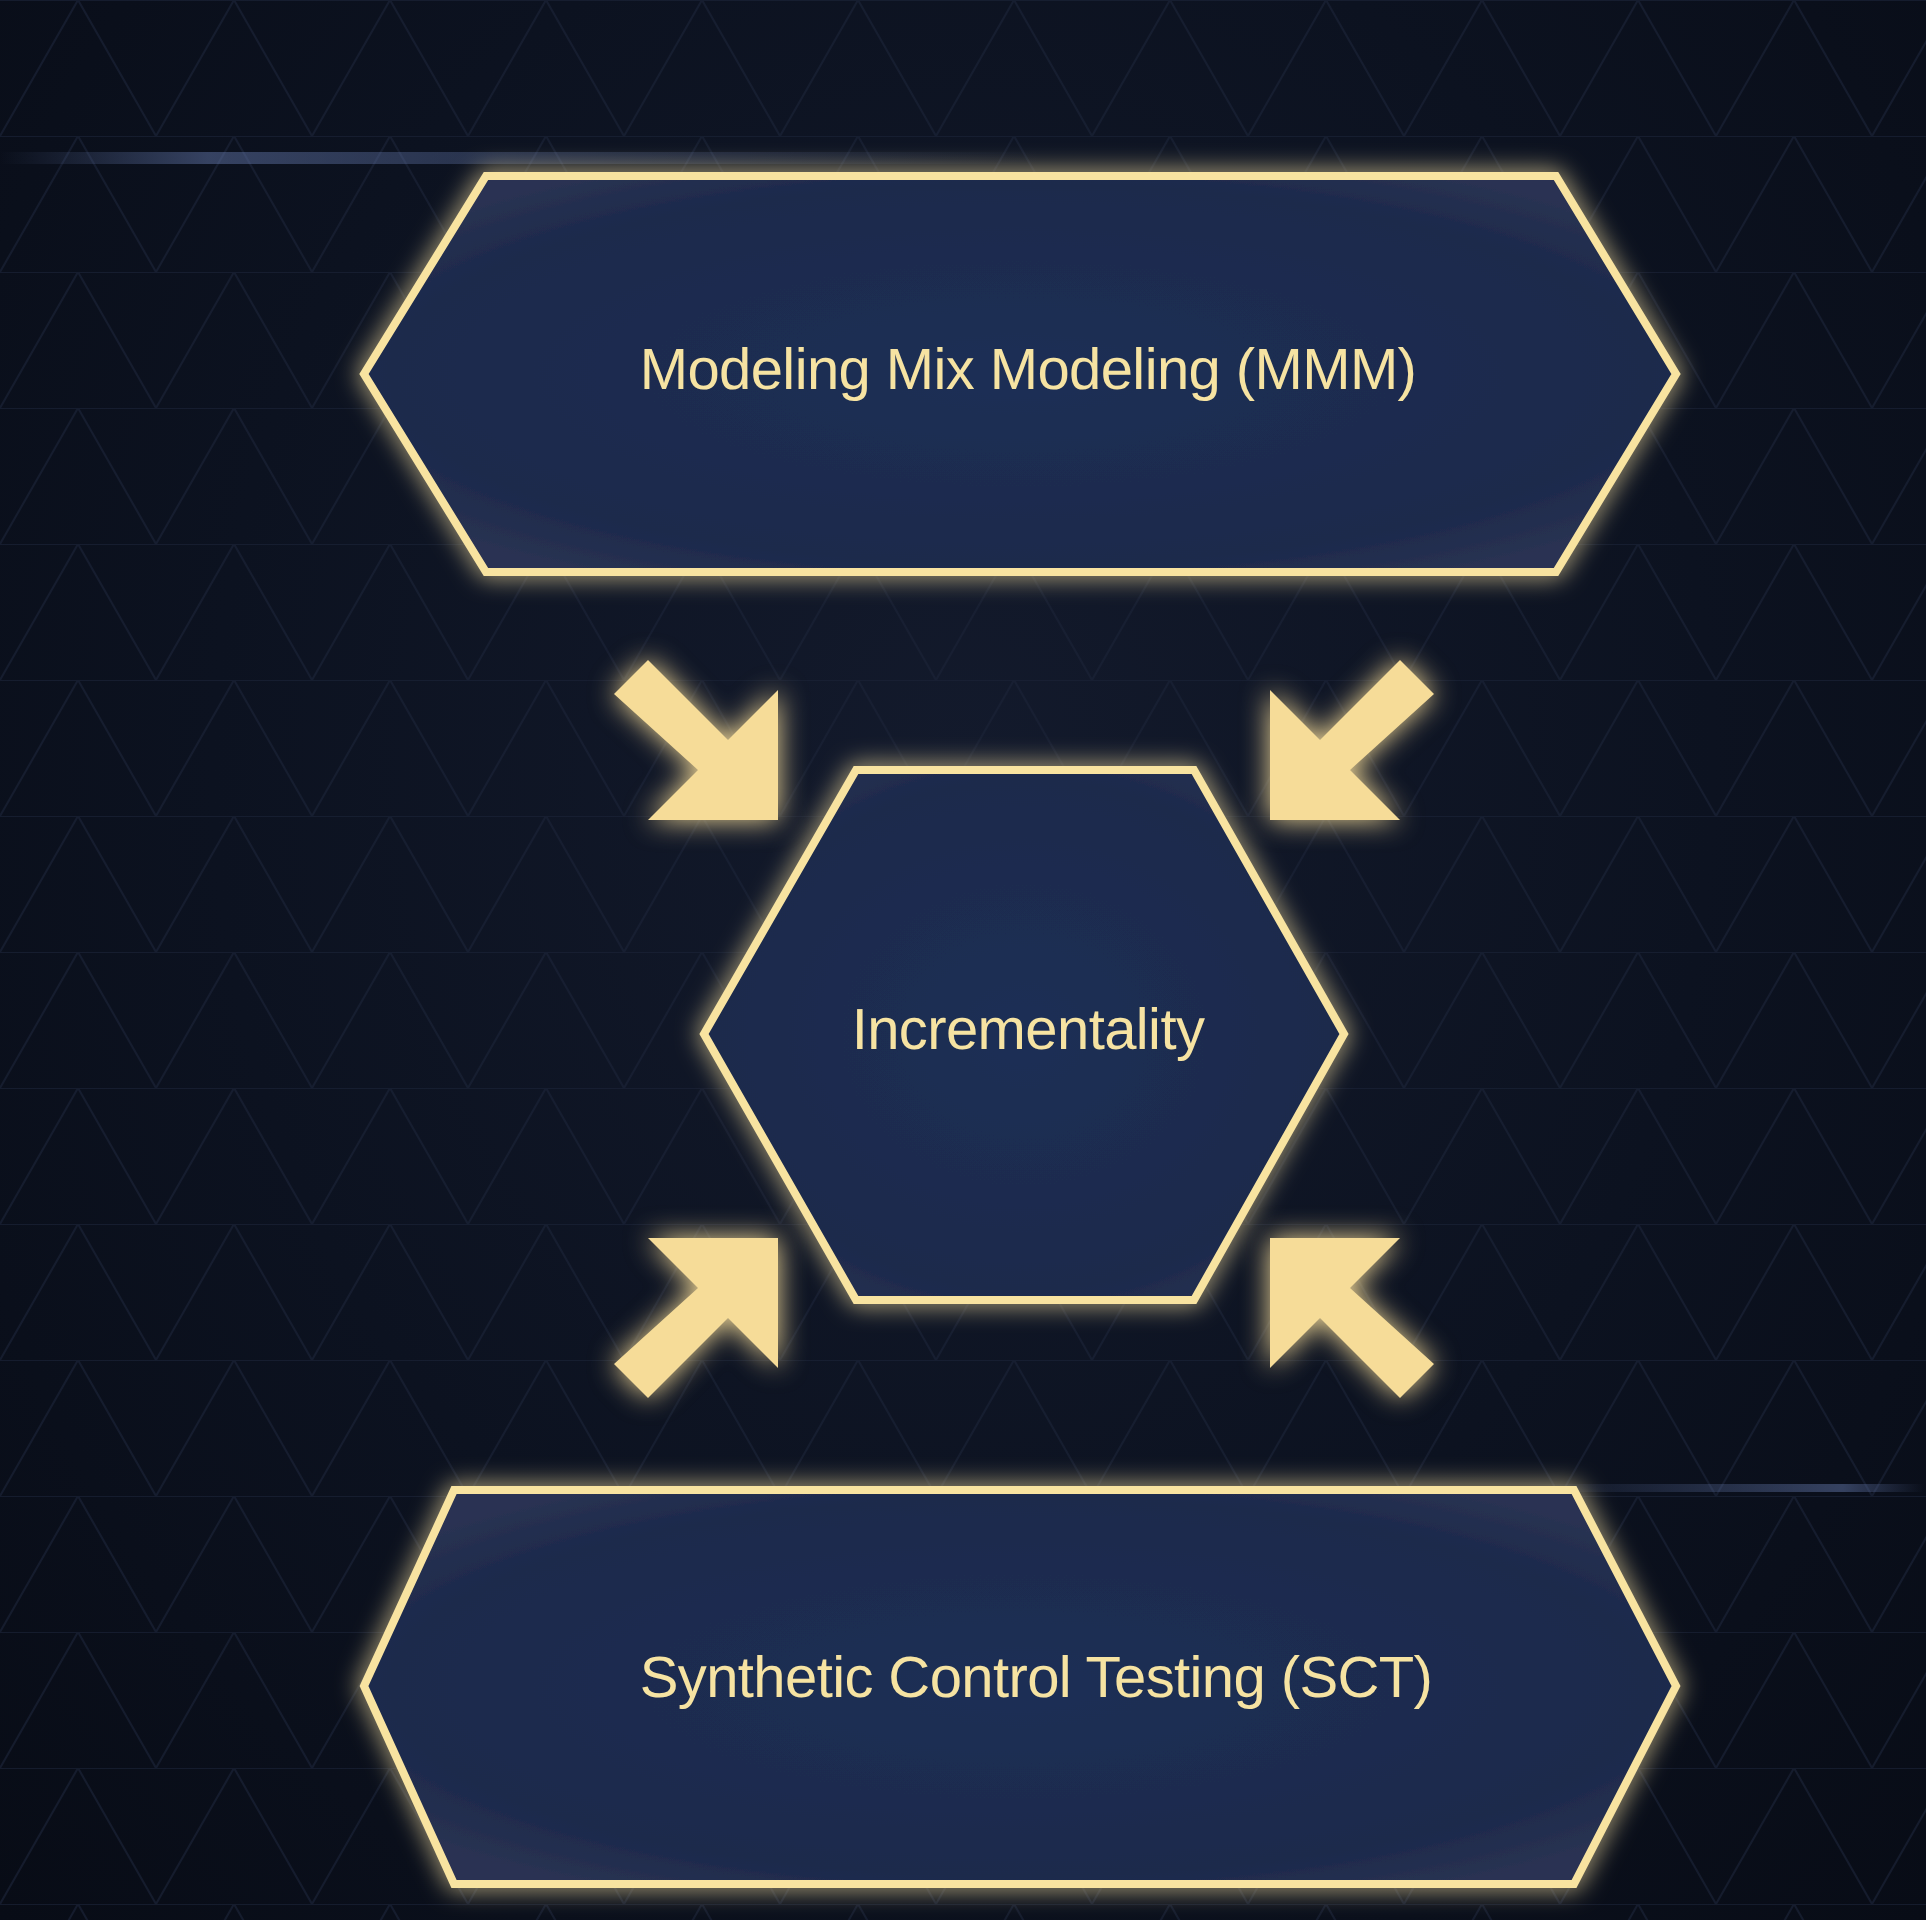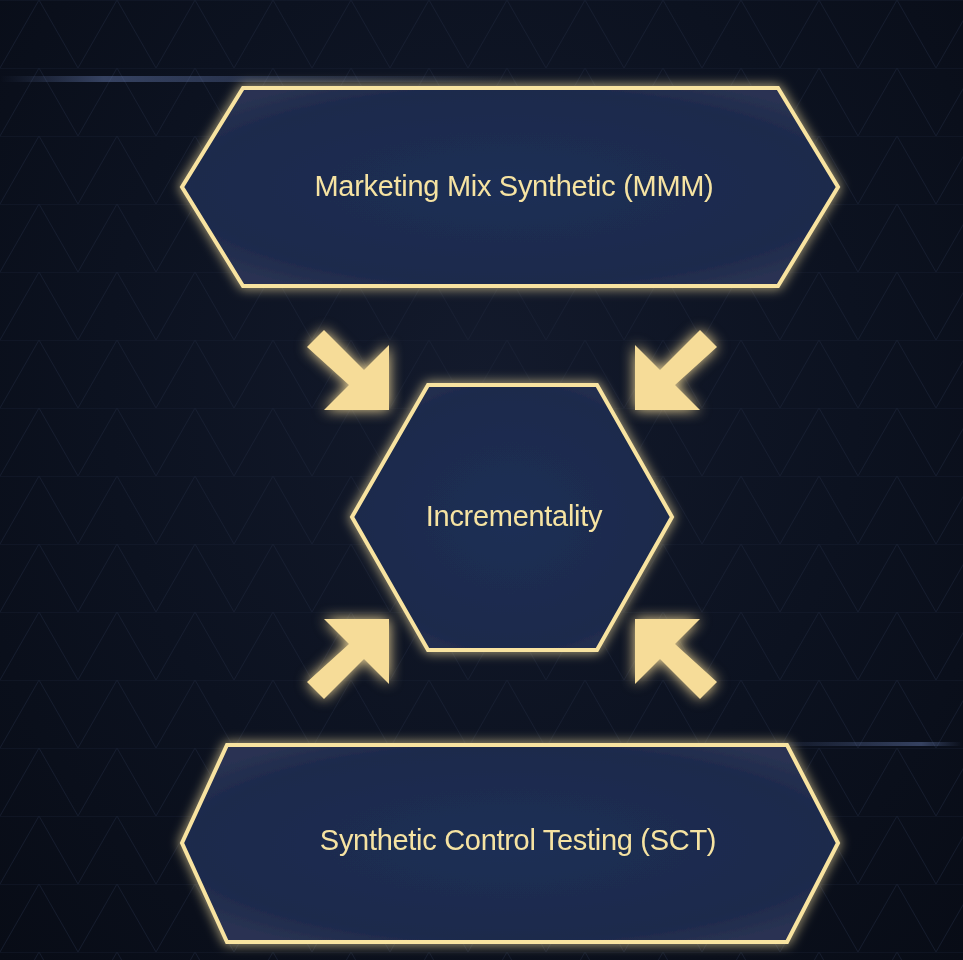--- a/index.html
+++ b/index.html
@@ -72,16 +72,16 @@
       </g>
       <g transform="translate(307,699) scale(1,-1)">
         <polygon points="0,17 17,0 57,40 82,15 82,80 17,80 42,55"></polygon>
       </g>
       <g transform="translate(717,699) scale(-1,-1)">
         <polygon points="0,17 17,0 57,40 82,15 82,80 17,80 42,55"></polygon>
       </g>
     </g>
   </svg>
 
-  <div class="label" style="left:514px; top:186px;">Marketing Mix Synthetic (MMM)</div>
+  <div class="label" style="left:514px; top:186px;">Modeling Mix Modeling (MMM)</div>
   <div class="label" style="left:518px; top:840px;">Synthetic Control Testing (SCT)</div>
   <div class="label" style="left:514px; top:516px;">Incrementality</div>
 </div>
 
 </body></html>

